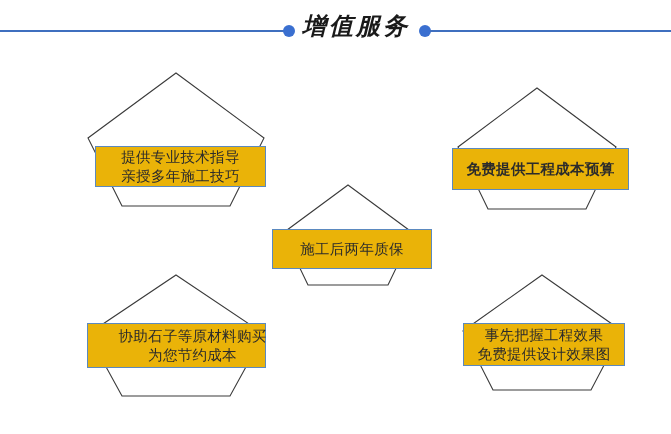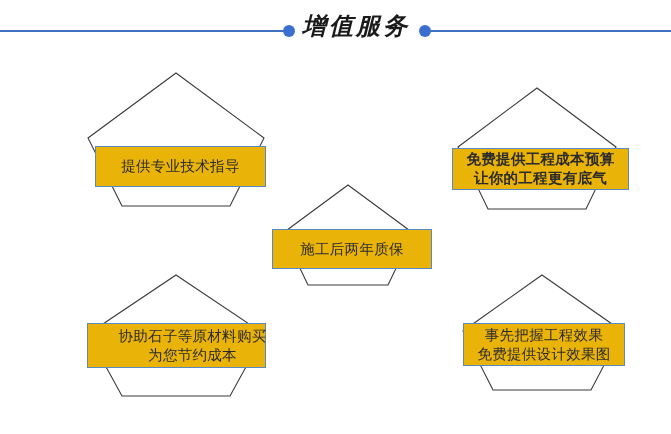--- a/index.html
+++ b/index.html
@@ -127,30 +127,30 @@
     <div class="header-rule right"></div>
   </div>
 
   <div class="card" id="card-tl">
     <svg width="182" height="140" viewBox="0 0 182 140">
       <path class="pent-path" d="M 91 3 L 179 68 L 145 136 L 37 136 L 3 68 Z"></path>
     </svg>
   </div>
   <div class="textbox" id="tb-tl">
     <span class="line">提供专业技术指导</span>
+    <span class="line">亲授多年施工技巧</span>
   </div>
 
   <div class="card" id="card-tr">
     <svg width="164" height="128" viewBox="0 0 164 128">
       <path class="pent-path" d="M 82 3 L 161 62 L 131 124 L 33 124 L 3 62 Z"></path>
     </svg>
   </div>
   <div class="textbox" id="tb-tr">
     <span class="line">免费提供工程成本预算</span>
-    <span class="line">让你的工程更有底气</span>
   </div>
 
   <div class="card" id="card-c">
     <svg width="136" height="106" viewBox="0 0 136 106">
       <path class="pent-path" d="M 68 3 L 133 51 L 108 103 L 28 103 L 3 51 Z"></path>
     </svg>
   </div>
   <div class="textbox" id="tb-c">
     <span class="line">施工后两年质保</span>
   </div>

